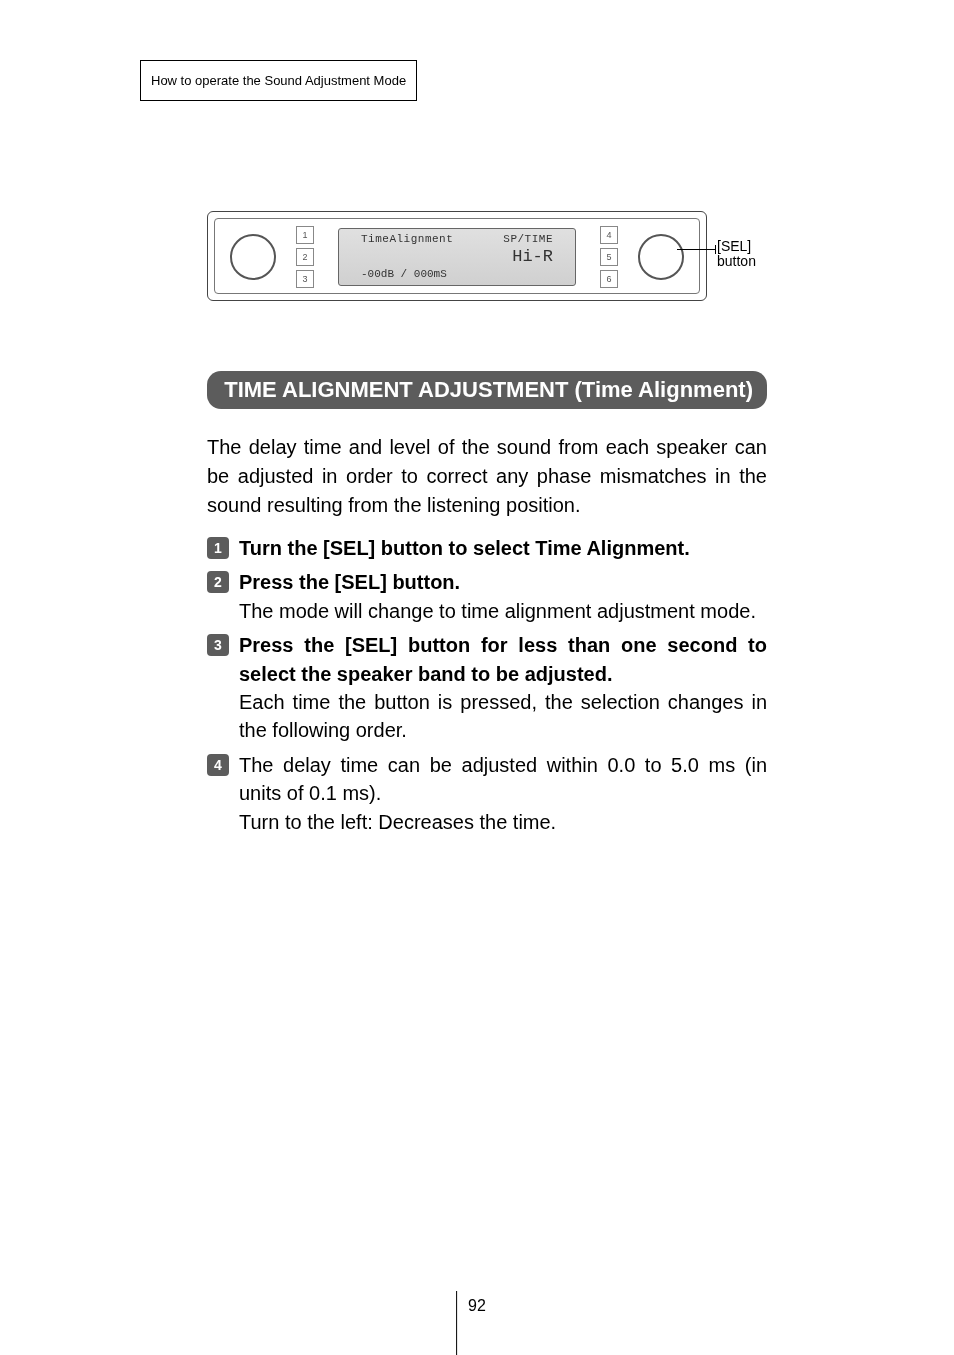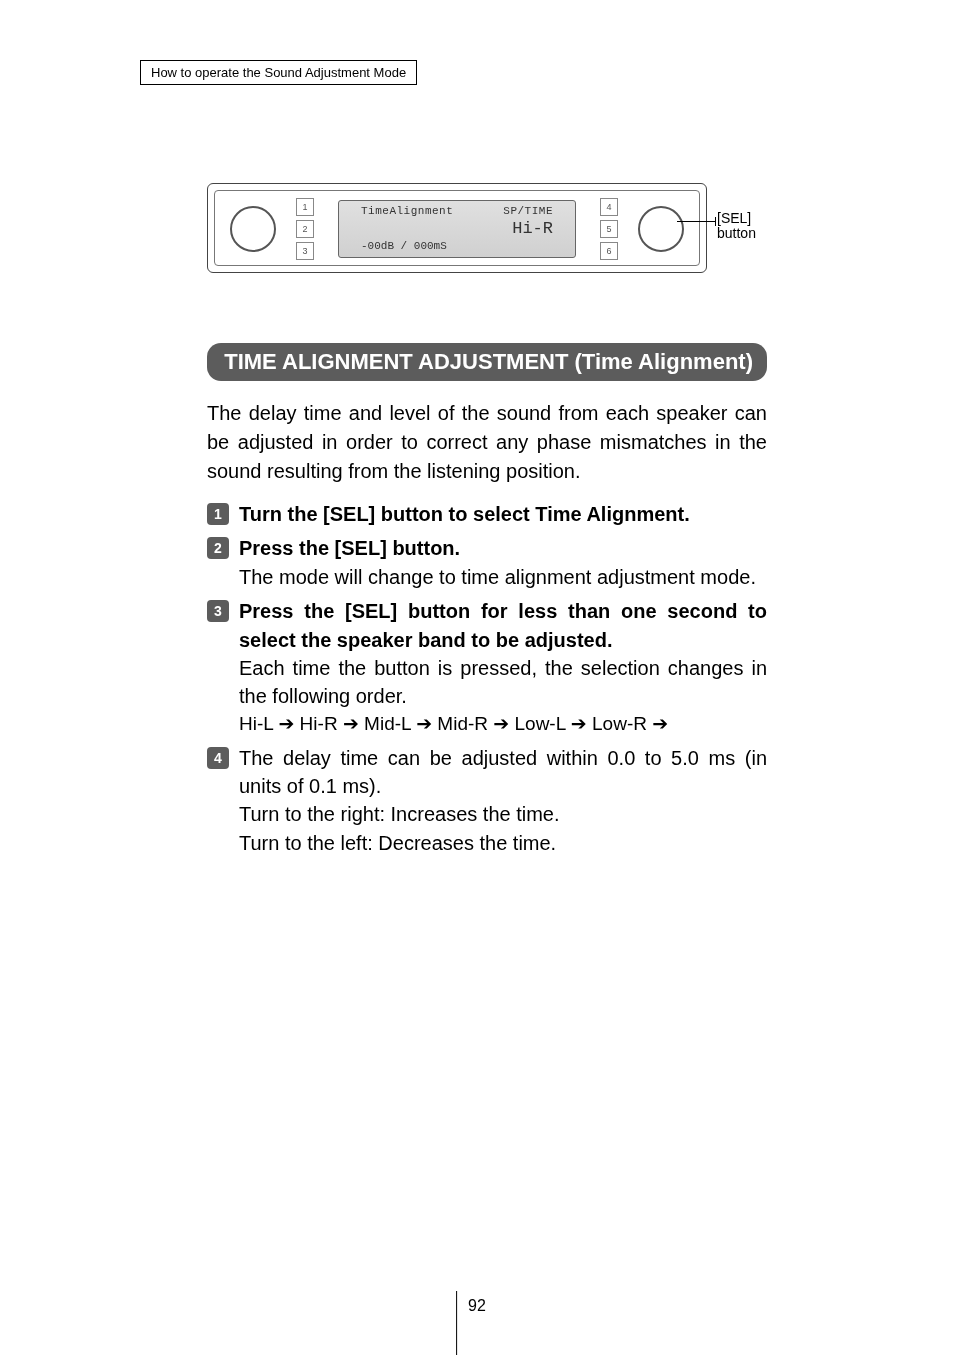--- a/index.html
+++ b/index.html
@@ -1,37 +1,37 @@
 <!DOCTYPE html>
 <html><head>
 <meta charset="utf-8">
 <style>
   * { box-sizing: border-box; margin: 0; padding: 0; }
   html, body { width: 954px; height: 1355px; background: #fff; font-family: Arial, Helvetica, sans-serif; color: #000; }
   .page { width: 954px; height: 1355px; position: relative; padding: 60px 120px 40px 140px; }
-  .breadcrumb-box { border: 1px solid #000; padding: 4px 10px; font-size: 13px; display: inline-block; margin-bottom: 18px; }
+  .breadcrumb-box { border: 1px solid #000; padding: 12px 10px; font-size: 13px; display: inline-block; margin-bottom: 30px; }
   .device-figure { width: 560px; height: 100px; margin: 80px auto 10px auto; position: relative; }
   .device-body { border: 1.5px solid #444; border-radius: 6px; width: 500px; height: 90px; position: relative; background: #fff; }
   .device-body::before { content:""; position:absolute; left:6px; top:6px; right:6px; bottom:6px; border:1px solid #777; border-radius:4px; }
   .knob { width: 46px; height: 46px; border: 2px solid #555; border-radius: 50%; position: absolute; }
   .knob-left { left: 22px; top: 22px; }
   .knob-right { right: 22px; top: 22px; }
   .preset-col { position: absolute; top: 14px; left: 88px; font-size: 9px; color:#555; }
   .preset-col span, .preset-col-r span { display:block; border:1px solid #888; width:18px; height:18px; line-height:16px; text-align:center; margin-bottom:4px; background:#fff; }
   .preset-col-r { position:absolute; top:14px; right:88px; font-size:9px; color:#555; }
   .screen { position:absolute; left: 130px; right: 130px; top: 16px; bottom: 14px; border:1px solid #666; background: linear-gradient(#e0e0e0,#d0d0d0); border-radius:3px; padding:4px 22px; font-family: "Courier New", monospace; font-size:11px; color:#333; }
   .screen-line1 { font-size:11px; letter-spacing:0.5px; display:flex; justify-content:space-between; }
   .screen-line2 { font-size:17px; margin-top:2px;text-align:right; }
   .screen-line3 { font-size:11px; margin-top:2px; }
   .callout { position:absolute; left: 510px; top: 28px; font-size:14px; line-height:1.1; }
   .callout-line { position:absolute; left: 470px; top: 38px; width: 38px; height: 1px; background:#000; }
   .callout-line::after { content:""; position:absolute; left:38px; top:-4px; width:1px; height:9px; background:#000; }
 
   .section-title { margin-top: 60px; background:#5c5c5c; color:#fff; font-weight:bold; font-size:22px; padding:6px 14px; border-radius: 14px; display:block; text-align:right; width: 560px; margin-left:auto; margin-right:auto; }
-  .content { width: 560px; margin: 18px auto 0 auto; }
+  .content { width: 560px; margin: 24px auto 0 auto; }
   .intro { font-size:20px; line-height:1.45; text-align:justify; margin-bottom:14px; }
   .step { display:flex; gap:10px; margin-bottom:6px; }
   .step-text { flex:1; font-size:20px; line-height:1.42; }
   .step-num { width:22px; height:22px; border-radius:4px; background:#5c5c5c; color:#fff; font-weight:bold; font-size:14px; display:flex; align-items:center; justify-content:center; flex-shrink:0; margin-top:3px; }
   .bold { font-weight:bold; }
   .sub { font-size:20px; line-height:1.42; }
   .seq { font-size:19px; line-height:1.42; }
   .page-num { position:absolute; bottom:40px; left:50%; transform:translateX(-50%); font-size:16px; }
   .page-num::before { content:""; position:absolute; left:-12px; top:-6px; bottom:-40px; width:1px; background:#000; }
   .justify { text-align: justify; }
@@ -91,29 +91,27 @@
         <div class="bold">Press the [SEL] button.</div>
         <div class="sub">The mode will change to time alignment adjustment mode.</div>
       </div>
     </div>
 
     <div class="step">
       <div class="step-num">3</div>
       <div class="step-text">
         <div class="bold justify">Press the [SEL] button for less than one second to select the speaker band to be adjusted.</div>
         <div class="sub justify">Each time the button is pressed, the selection changes in the following order.</div>
-        <div class="seq">Hi-L ➔ Hi-R ➔ Mid-L ➔ Mid-R ➔ Low-L ➔ Low-R ➔</div>
       </div>
     </div>
 
     <div class="step">
       <div class="step-num">4</div>
       <div class="step-text">
         <div class="sub justify">The delay time can be adjusted within 0.0 to 5.0 ms (in units of 0.1 ms).</div>
-        <div class="sub">Turn to the right:  Increases the time.</div>
         <div class="sub">Turn to the left:     Decreases the time.</div>
       </div>
     </div>
 
   </div>
 
   <div class="page-num">92</div>
 </div>
 
 </body></html>

